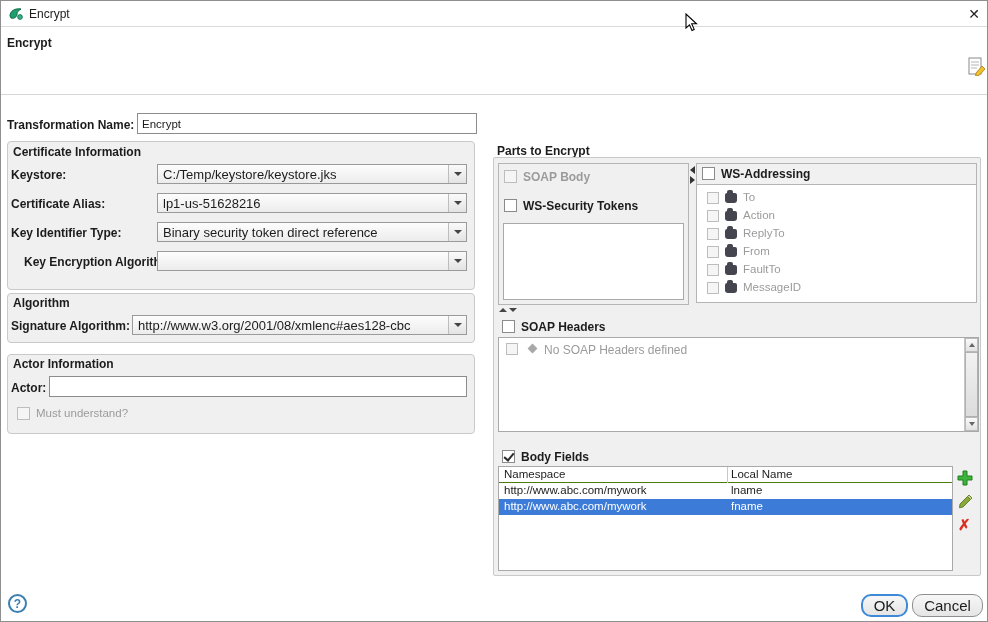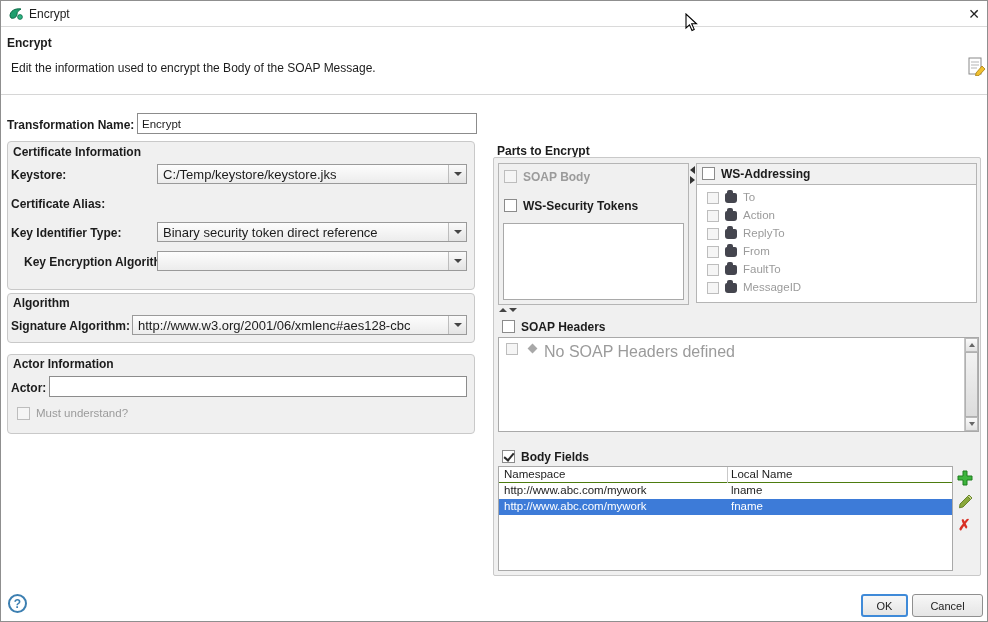--- a/index.html
+++ b/index.html
@@ -50,21 +50,21 @@
   
   .table { position:absolute; background:#fff; border:1px solid #a9a9a9; overflow:hidden; }
   .t-hdr { position:absolute; left:0; top:0; width:100%; height:16px; background:#fff; border-bottom:1px solid #4d7c0f; }
   .t-col-div { position:absolute; left:228px; top:0; width:1px; height:16px; background:#c9c9c9; }
   .t-row { position:absolute; left:0; width:100%; height:16px; font-size:11.5px; }
   .t-row.selected { background:#3d7bd8; color:#fff; }
   .t-cell-ns { position:absolute; left:5px; top:1px; white-space:nowrap; }
   .t-cell-ln { position:absolute; left:232px; top:1px; white-space:nowrap; }
 
   
-  .btn { position:absolute; height:23px; background:linear-gradient(#f7f7f7,#e5e5e5); border:1px solid #8f8f8f; border-radius:3px; display:flex; align-items:center; justify-content:center; font-size:11px; color:#1c1c1c; cursor:default; }
+  .btn { position:absolute; height:23px; background:linear-gradient(#f7f7f7,#e5e5e5); border:1px solid #8f8f8f; border-radius:10px; display:flex; align-items:center; justify-content:center; font-size:15px; color:#1c1c1c; cursor:default; }
   .btn.default { border:2px solid #3f8ad8; }
   .help-circle { position:absolute; left:7px; top:593px; width:19px; height:19px; border:2px solid #3c7fb1; border-radius:50%; color:#3c7fb1; font-weight:bold; font-size:12px; display:flex; align-items:center; justify-content:center; background:#fff; }
 </style>
 </head>
 <body>
 
 <div class="dialog">
 
   <div class="titlebar">
     <svg class="abs" style="left:7px;top:5px" width="16" height="16" viewBox="0 0 16 16">
@@ -73,21 +73,20 @@
     </svg>
     <span class="abs" style="left:28px;top:6px;font-size:12px">Encrypt</span>
     <span class="close-btn">✕</span>
   </div>
 
   <svg class="abs" style="left:684px;top:12px" width="14" height="20" viewBox="0 0 14 20">
     <path d="M1 1 L1 15 L4.5 11.8 L7 17.5 L9.2 16.4 L6.7 10.8 L11.5 10.8 Z" fill="#fff" stroke="#000" stroke-width="1.1"></path>
   </svg>
 
   <div class="abs lbl" style="left:6px;top:35px;font-size:12px">Encrypt</div>
-  <div class="abs txt" style="left:10px;top:60px;font-size:12px">Edit the information used to encrypt the Body  of the SOAP Message.</div>
   <svg class="abs" style="left:967px;top:56px" width="18" height="19" viewBox="0 0 18 19">
     <rect x="1" y="1" width="12" height="16" fill="#fff" stroke="#8a8a8a"></rect>
     <line x1="3" y1="5" x2="11" y2="5" stroke="#b5b5b5"></line>
     <line x1="3" y1="8" x2="11" y2="8" stroke="#b5b5b5"></line>
     <line x1="3" y1="11" x2="9" y2="11" stroke="#b5b5b5"></line>
     <path d="M8 16 L14 9 L17 12 L11 18.5 L7.6 18.9 Z" fill="#f0c030" stroke="#a77d10" stroke-width="0.8"></path>
   </svg>
   <div class="abs" style="left:0;top:93px;width:988px;height:1px;background:#d6d6d6"></div>
 
   <div class="abs lbl" style="left:6px;top:117px">Transformation Name:</div>
@@ -98,41 +97,47 @@
 
   <div class="abs lbl" style="left:10px;top:167px">Keystore:</div>
   <div class="combo" style="left:156px;top:163px;width:310px">
     <span class="combo-text">C:/Temp/keystore/keystore.jks</span>
     <span class="combo-arrow">
         <span class="tri-down"></span>
       </span>
   </div>
 
   <div class="abs lbl" style="left:10px;top:196px">Certificate Alias:</div>
+  <div class="combo" style="left:156px;top:192px;width:310px">
+    <span class="combo-text">lp1-us-51628216</span>
+    <span class="combo-arrow">
+        <span class="tri-down"></span>
+      </span>
+  </div>
 
   <div class="abs lbl" style="left:10px;top:225px">Key Identifier Type:</div>
   <div class="combo" style="left:156px;top:221px;width:310px">
     <span class="combo-text">Binary security token direct reference</span>
     <span class="combo-arrow">
         <span class="tri-down"></span>
       </span>
   </div>
 
   <div class="abs lbl" style="left:23px;top:254px">Key Encryption Algorithm:</div>
   <div class="combo" style="left:156px;top:250px;width:310px">
     <span class="combo-arrow">
         <span class="tri-down"></span>
       </span>
   </div>
 
   <div class="group" style="left:6px;top:292px;width:468px;height:50px"></div>
   <div class="abs lbl" style="left:12px;top:295px">Algorithm</div>
   <div class="abs lbl" style="left:10px;top:318px">Signature Algorithm:</div>
   <div class="combo" style="left:131px;top:314px;width:335px">
-    <span class="combo-text">http://www.w3.org/2001/06/xmlenc#aes128-cbc</span>
+    <span class="combo-text">http://www.w3.org/2001/08/xmlenc#aes128-cbc</span>
     <span class="combo-arrow">
         <span class="tri-down"></span>
       </span>
   </div>
 
   <div class="group" style="left:6px;top:353px;width:468px;height:80px"></div>
   <div class="abs lbl" style="left:12px;top:356px">Actor Information</div>
   <div class="abs lbl" style="left:10px;top:380px">Actor:</div>
   <input class="text-input" style="left: 48px; top: 375px; width: 418px;" value="">
   <span class="cb disabled" style="left:16px;top:406px"></span>
@@ -192,21 +197,21 @@
           <span class="tri-up" style="border-bottom-color:#666;border-left-width:3px;border-right-width:3px;border-bottom-width:4px"></span>
         </div>
       <div class="sb-thumb" style="top:14px;height:65px"></div>
       <div class="sb-btn" style="bottom:0">
           <span class="tri-down" style="border-top-color:#666;border-left-width:3px;border-right-width:3px;border-top-width:4px"></span>
         </div>
     </div>
   </div>
   <span class="cb disabled" style="left:505px;top:342px;width:12px;height:12px"></span>
   <span class="diamond" style="left:528px;top:344px"></span>
-  <span class="abs txt dis" style="left:543px;top:342px;font-size:16px">No SOAP Headers defined</span>
+  <span class="abs txt dis" style="left:543px;top:342px;font-size:12px">No SOAP Headers defined</span>
 
   <span class="cb checked" style="left:501px;top:449px"></span>
   <span class="abs lbl" style="left:520px;top:449px">Body Fields</span>
 
   <div class="table" style="left:497px;top:465px;width:455px;height:105px">
     <div class="t-hdr">
       <span class="t-cell-ns txt">Namespace</span>
       <span class="t-cell-ln txt">Local Name</span>
       <span class="t-col-div"></span>
     </div>

